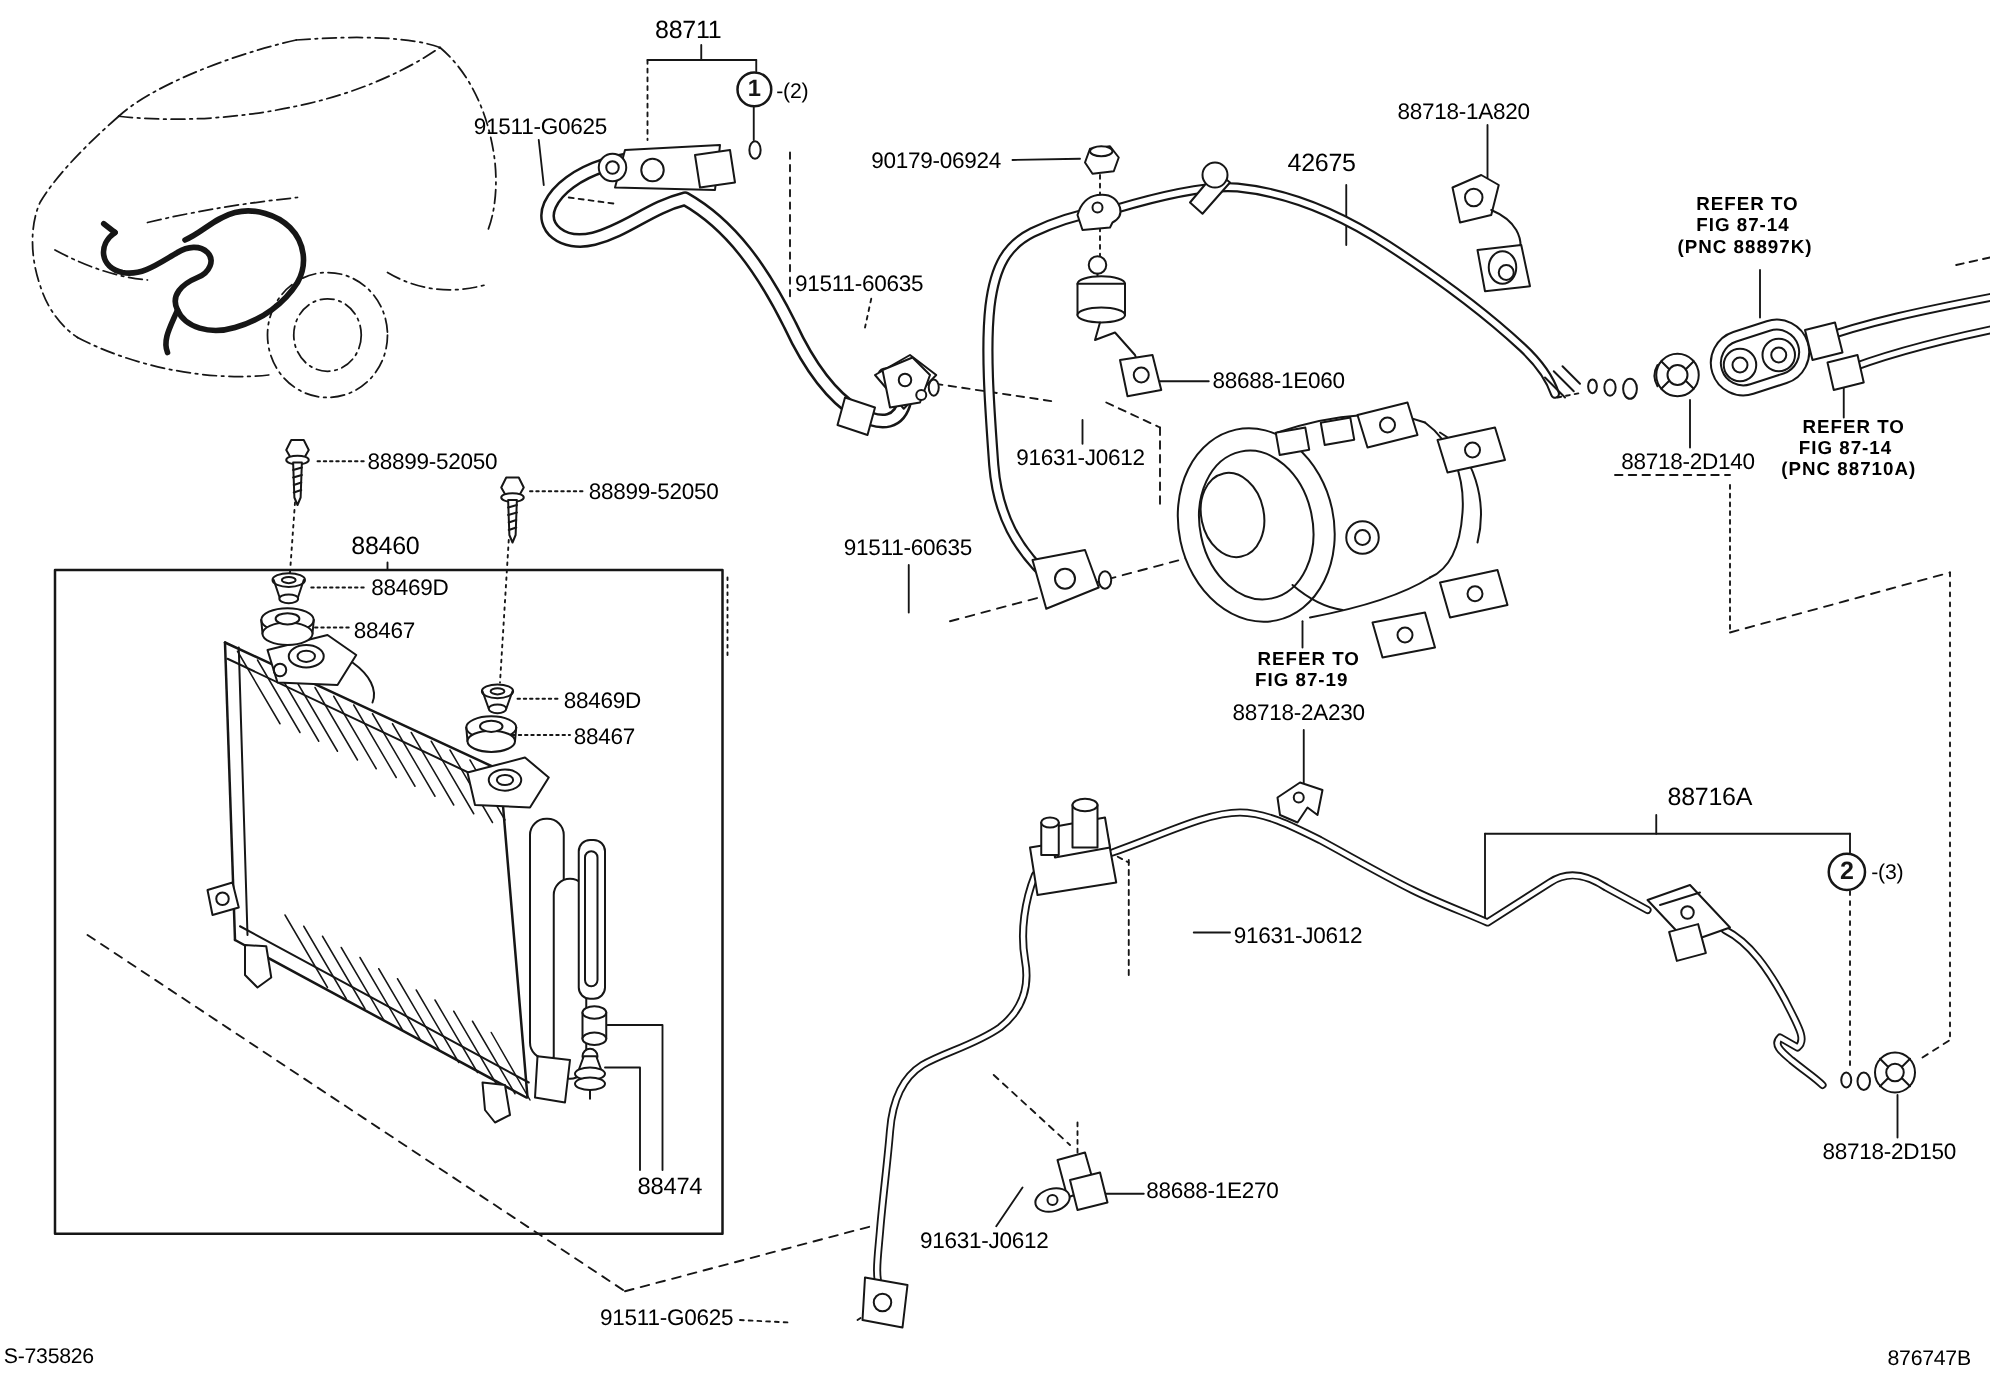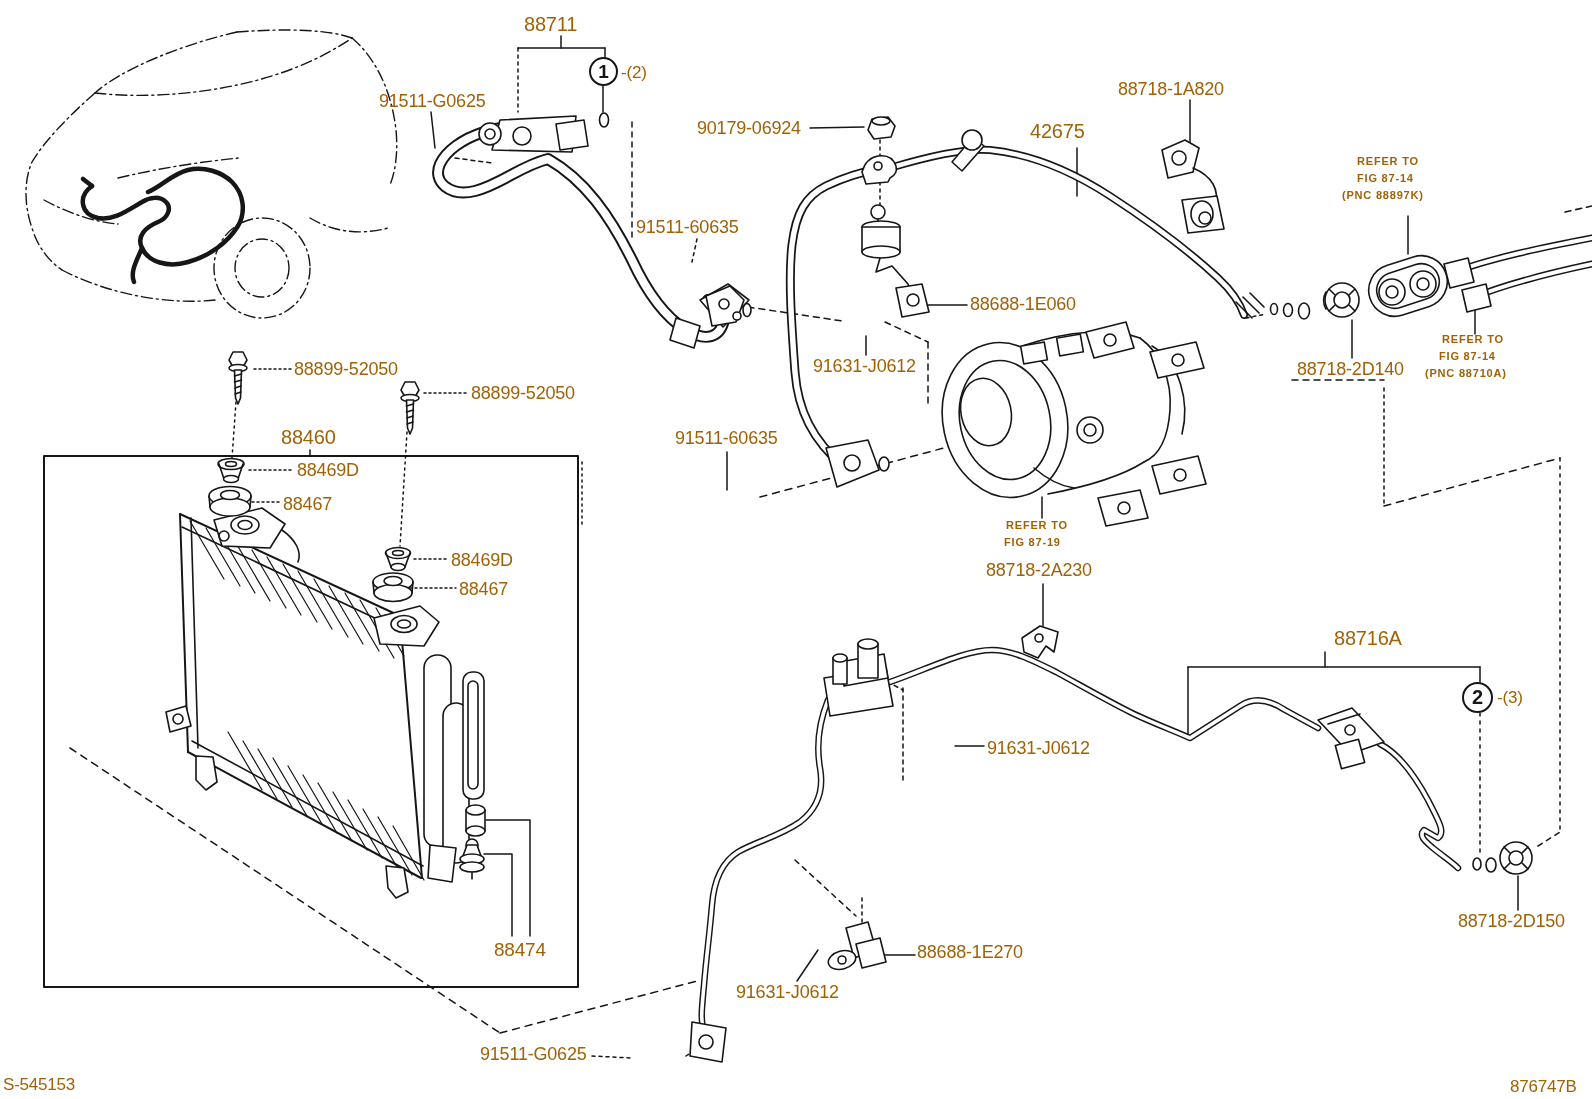--- a/index.html
+++ b/index.html
@@ -1,24 +1,24 @@
 <!DOCTYPE html>
 <html><head>
 <meta charset="utf-8">
 <style>
   html,body{margin:0;padding:0;background:#ffffff;}
   body{width:1592px;height:1099px;position:relative;overflow:hidden;
        font-family:"Liberation Sans",sans-serif;color:#161616;}
   #art{position:absolute;left:0;top:0;width:1592px;height:1099px;}
   .lbl{position:absolute;white-space:nowrap;font-size:18px;letter-spacing:-0.2px;
-       line-height:1.05;color:#a16207;}
+       line-height:1.05;color:#000000;}
   .s20{font-size:20px;}
-  .s19{font-size:19px;}
+  .s19{font-size:19px;margin-left:16px;}
   .s17{font-size:17px;}
-  .ref{font-size:11px;letter-spacing:0.8px;font-weight:bold;}
+  .ref{font-size:15px;letter-spacing:0.8px;font-weight:bold;}
   .qty{font-size:17px;}
   .callout{position:absolute;border:2.6px solid #161616;border-radius:50%;
            display:flex;align-items:center;justify-content:center;
            font-weight:bold;background:#fff;box-sizing:border-box;}
   .c1{left:589px;top:57px;width:29px;height:29px;font-size:19px;}
   .c2{left:1462px;top:682px;width:31px;height:31px;font-size:20px;}
 </style>
 </head>
 <body>
 
@@ -460,19 +460,19 @@
 <div class="lbl s20" style="left:1334px;top:628px">88716A</div>
 <div class="lbl" style="left:1297px;top:360px">88718-2D140</div>
 <div class="lbl ref" style="left:1442px;top:334px">REFER TO</div>
 <div class="lbl ref" style="left:1439px;top:351px">FIG 87-14</div>
 <div class="lbl ref" style="left:1425px;top:368px">(PNC 88710A)</div>
 <div class="lbl" style="left:1458px;top:912px">88718-2D150</div>
 <div class="lbl" style="left:917px;top:943px">88688-1E270</div>
 <div class="lbl" style="left:736px;top:983px">91631-J0612</div>
 <div class="lbl" style="left:480px;top:1045px">91511-G0625</div>
 <div class="lbl s19" style="left:494px;top:940px">88474</div>
-<div class="lbl s17" style="left:3px;top:1076px">S-545153</div>
+<div class="lbl s17" style="left:3px;top:1076px">S-735826</div>
 <div class="lbl s17" style="left:1510px;top:1078px">876747B</div>
 
 <div class="callout c1">1</div>
 <div class="lbl qty" style="left:621px;top:64px">-(2)</div>
 <div class="callout c2">2</div>
 <div class="lbl qty" style="left:1497px;top:689px">-(3)</div>
 
 </body></html>

